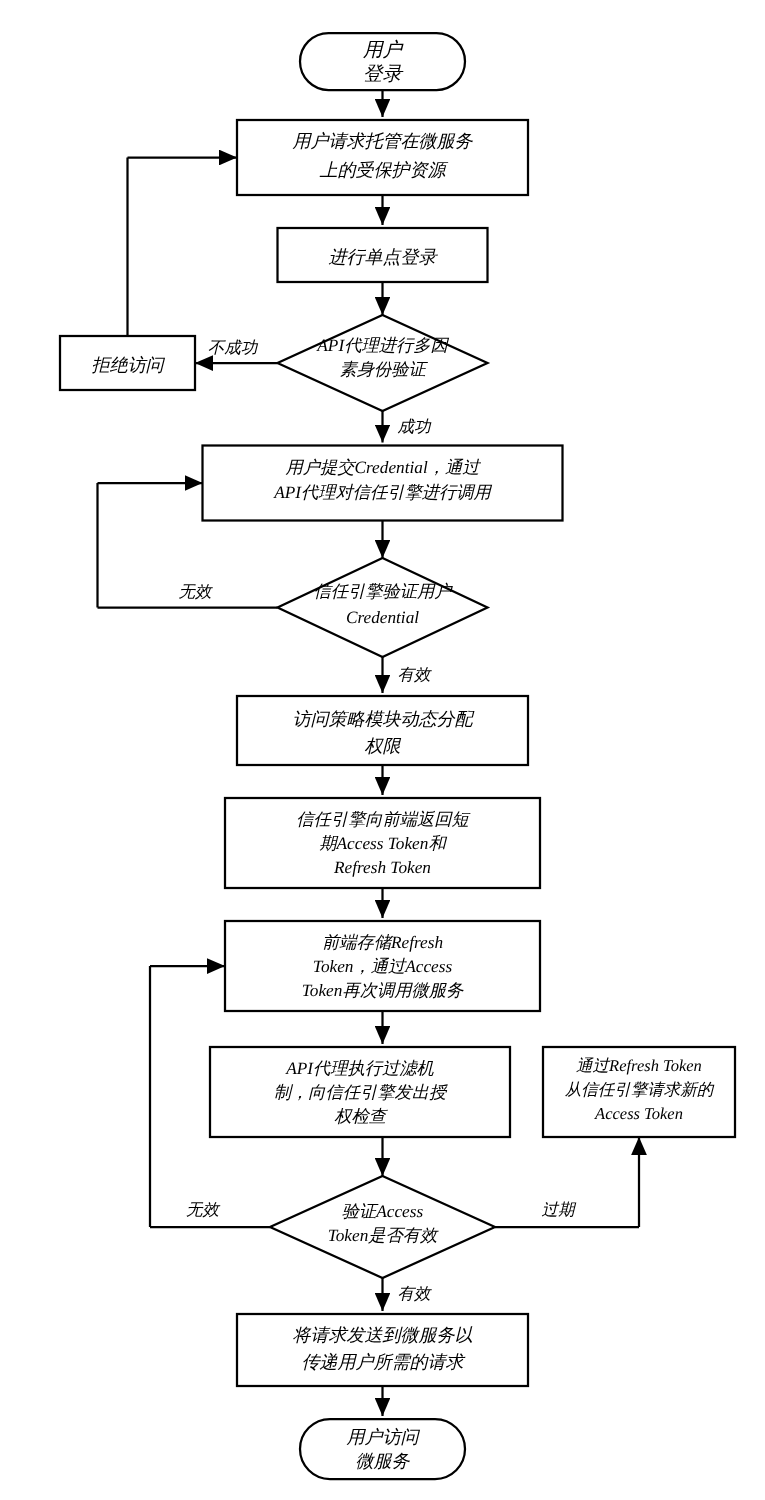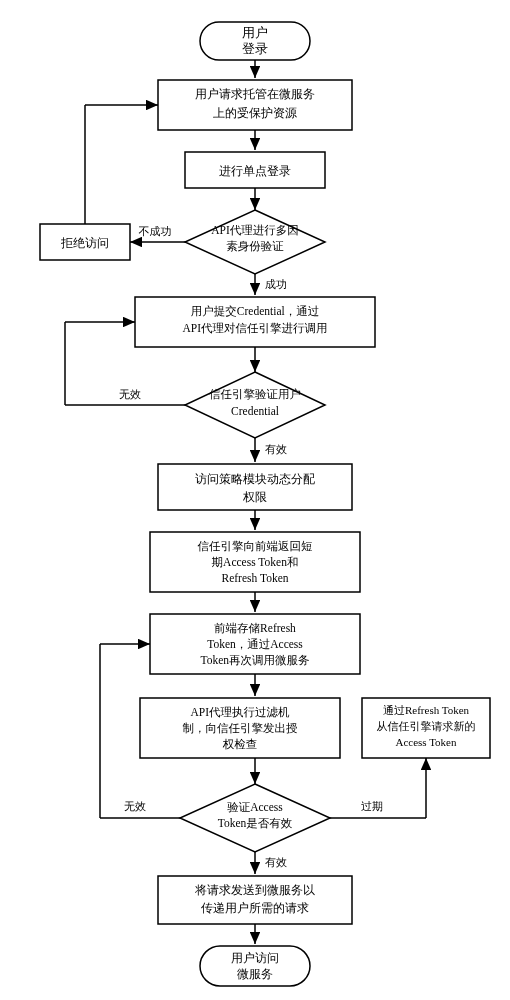--- a/index.html
+++ b/index.html
@@ -13,20 +13,21 @@
       justify-content: center;
       align-items: flex-start;
       padding: 10px 0;
     }
     .diagram {
       width: 490px;
       display: flex;
       flex-direction: column;
       align-items: flex-start;
       position: relative;
+      font-style: italic;
     }
     
     .flowchart-svg {
       width: 490px;
       height: 980px;
     }
   </style>
 </head>
 <body>
 

